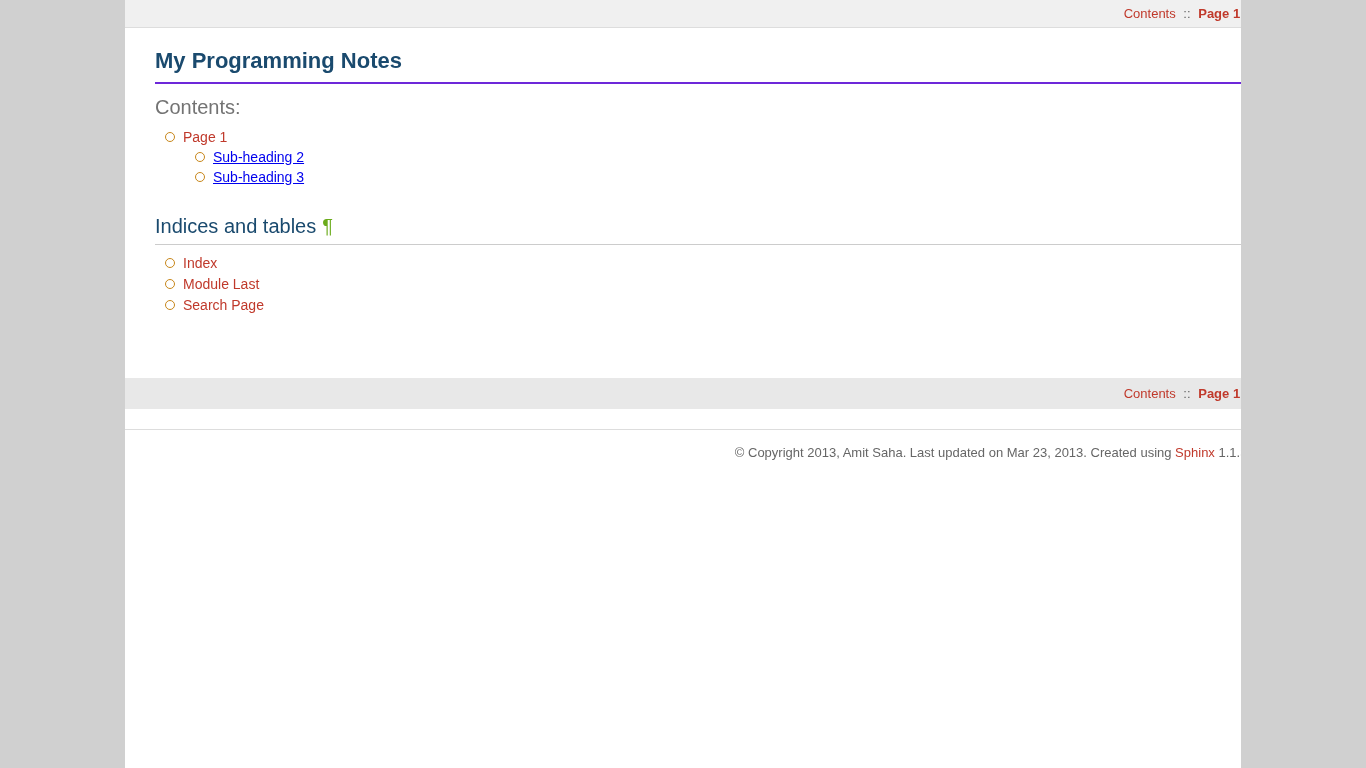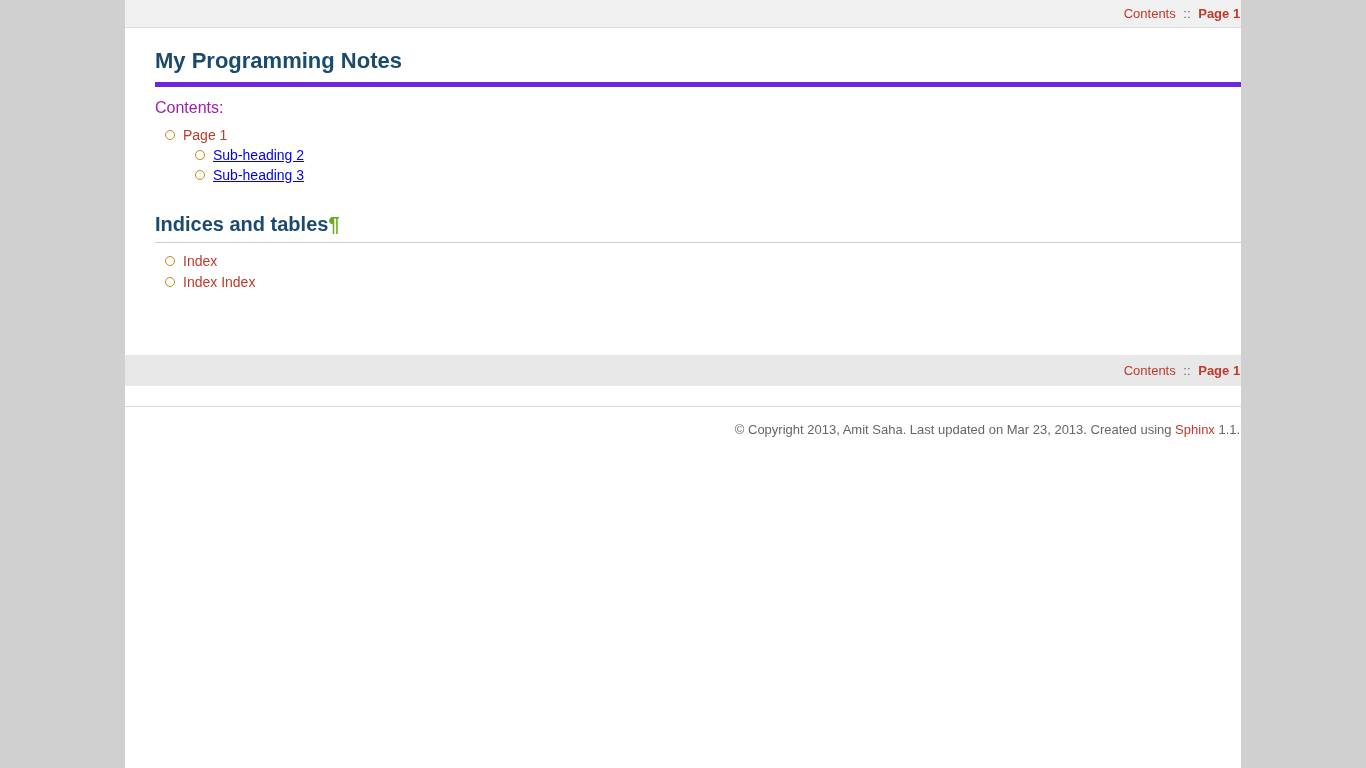--- a/index.html
+++ b/index.html
@@ -68,27 +68,27 @@
       padding: 20px 20px 20px 30px;
     }
 
     
     .page-title {
       font-size: 22px;
       color: #1a4a6e;
       font-weight: bold;
       margin-bottom: 8px;
       padding-bottom: 8px;
-      border-bottom: 5px solid #6d28d9;
+      border-bottom: 2px solid #6d28d9;
     }
 
     
     .contents-label {
-      font-size: 16px;
-      color: #a21caf;
+      font-size: 20px;
+      color: #737373;
       margin: 12px 0 10px 0;
     }
 
     
     .toc-list {
       list-style: none;
       padding: 0;
       margin-left: 10px;
     }
     .toc-list li {
@@ -119,27 +119,28 @@
     .toc-sub-list li {
       margin: 4px 0;
       display: flex;
       align-items: center;
     }
 
     
     .section-heading {
       font-size: 20px;
       color: #1a4a6e;
-      font-weight: bold;
+      font-weight: normal;
       margin-top: 30px;
       margin-bottom: 8px;
       padding-bottom: 6px;
       border-bottom: 1px solid #ccc;
       display: flex;
       align-items: center;
+      gap: 6px;
     }
     .section-heading .pilcrow {
       color: #6aab1a;
       font-size: 20px;
     }
 
     
     .indices-list {
       list-style: none;
       padding: 0;
@@ -238,21 +239,25 @@
       <span class="pilcrow">¶</span>
     </h2>
 
     <ul class="indices-list">
       <li>
         <span class="toc-bullet"></span>
         <a href="#">Index</a>
       </li>
       <li>
         <span class="toc-bullet"></span>
-        <a href="#">Index Index</a>
+        <a href="#">Module Last</a>
+      </li>
+      <li>
+        <span class="toc-bullet"></span>
+        <a href="#">Search Page</a>
       </li>
     </ul>
 
   </div>
 
   <div class="bottom-nav">
     <a href="#">Contents</a>
     <span class="separator">::</span>
     <span class="current-page">Page 1</span>
     <span class="nav-arrow">»</span>

